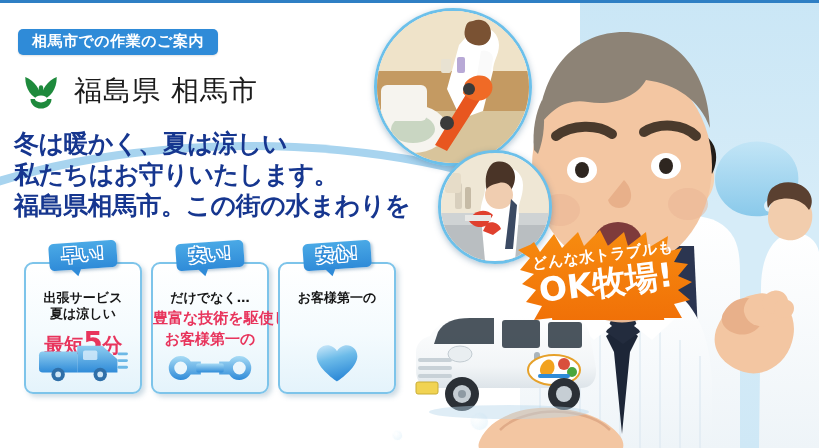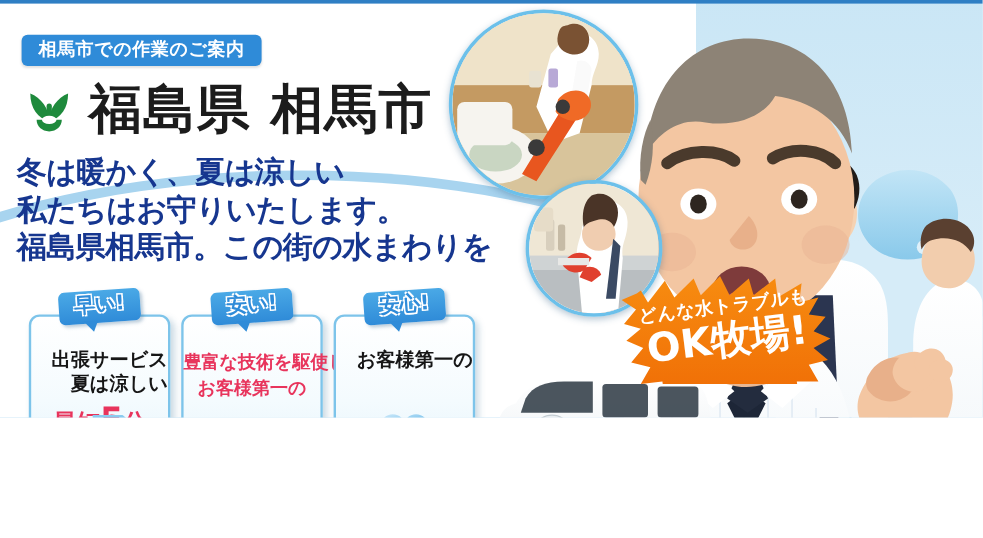--- a/index.html
+++ b/index.html
@@ -2,21 +2,21 @@
 <html><head>
 <meta charset="utf-8">
 <style>
   html,body{margin:0;padding:0;}
   body{
     width:819px;height:448px;overflow:hidden;
     font-family:"DejaVu Sans","Liberation Sans",sans-serif;
     background:#ffffff;
   }
   #banner{
-    position:relative;width:819px;height:348px;overflow:hidden;
+    position:relative;width:819px;height:448px;overflow:hidden;
     background:linear-gradient(180deg,#cde9f7 0%,#d9eef9 35%,#cfe8f6 100%);
   }
   .topline{
     position:absolute;left:0;top:0;width:819px;height:3px;
     background:#2f7fc4;z-index:60;
   }
   
   .bg-white-left{
     position:absolute;left:-120px;top:-60px;width:700px;height:520px;
     background:#ffffff;border-radius:0 0 56% 0;
@@ -54,21 +54,21 @@
     background:#2f8bd8;color:#fff;border-radius:5px;
     padding:5px 14px 6px 14px;font-size:15px;font-weight:bold;
     letter-spacing:.5px;line-height:1;white-space:nowrap;
     box-shadow:0 1px 2px rgba(0,0,0,.12);
   }
   .title-row{
     position:absolute;left:20px;top:70px;display:flex;align-items:center;gap:12px;
   }
   .leaf-icon{width:42px;height:42px;flex:0 0 42px;}
   .title-text{
-    font-size:44px;font-weight:bold;color:#1c1c1c;line-height:1;
+    font-size:28px;font-weight:normal;color:#1c1c1c;line-height:1;
     letter-spacing:1px;white-space:nowrap;
   }
   .lede{
     position:absolute;left:14px;top:128px;
     color:#16368f;font-weight:bold;font-size:25px;line-height:1.24;
     letter-spacing:-0.5px;white-space:nowrap;
   }
   
   .cards{position:absolute;left:24px;top:262px;display:flex;gap:9px;z-index:25;}
   .card{
@@ -88,23 +88,22 @@
       -1.2px -1.2px 0 #fff, 1.2px -1.2px 0 #fff,
       -1.2px  1.2px 0 #fff, 1.2px  1.2px 0 #fff;
     color:#2f8bd8;
   }
   .card-tab:after{
     content:"";position:absolute;left:30%;bottom:-7px;
     border-left:8px solid transparent;border-right:4px solid transparent;
     border-top:9px solid #2f8bd8;
   }
   .card-sub{
-    font-size:16px;font-weight:bold;color:#161616;line-height:1.25;
+    font-size:13px;font-weight:bold;color:#161616;line-height:1.25;
     white-space:nowrap;
-    text-align:right;
   }
   .card-main{
     font-size:15px;font-weight:bold;color:#e8345c;line-height:1.2;
     white-space:nowrap;margin-top:3px;
   }
   .card-main.big{font-size:22px;letter-spacing:-.5px;}
   .card-main .sm{font-size:20px;}
   .card-main .xl{font-size:28px;}
   .card-art{
     position:absolute;left:0;right:0;bottom:4px;height:48px;
@@ -207,20 +206,21 @@
             <rect x="84" y="13" width="11" height="3" rx="1.5" fill="#6cb8e6"></rect>
             <rect x="84" y="20" width="11" height="3" rx="1.5" fill="#6cb8e6"></rect>
             <rect x="84" y="27" width="11" height="3" rx="1.5" fill="#6cb8e6"></rect>
           </svg>
         </span>
       </div>
     </div>
 
     <div class="card">
       <div class="card-tab">安い!</div>
+      <div class="card-sub">だけでなく…</div>
       <div class="card-main">豊富な技術を駆使し</div>
       <div class="card-main">お客様第一の</div>
       <div class="card-art">
         <span>
           <svg viewBox="0 0 96 34" width="88" height="32" aria-hidden="true">
             <defs>
               <linearGradient id="wg" x1="0" y1="0" x2="0" y2="1">
                 <stop offset="0" stop-color="#a7dbf5"></stop>
                   <stop offset="1" stop-color="#2f8bd8"></stop>
               </linearGradient>

